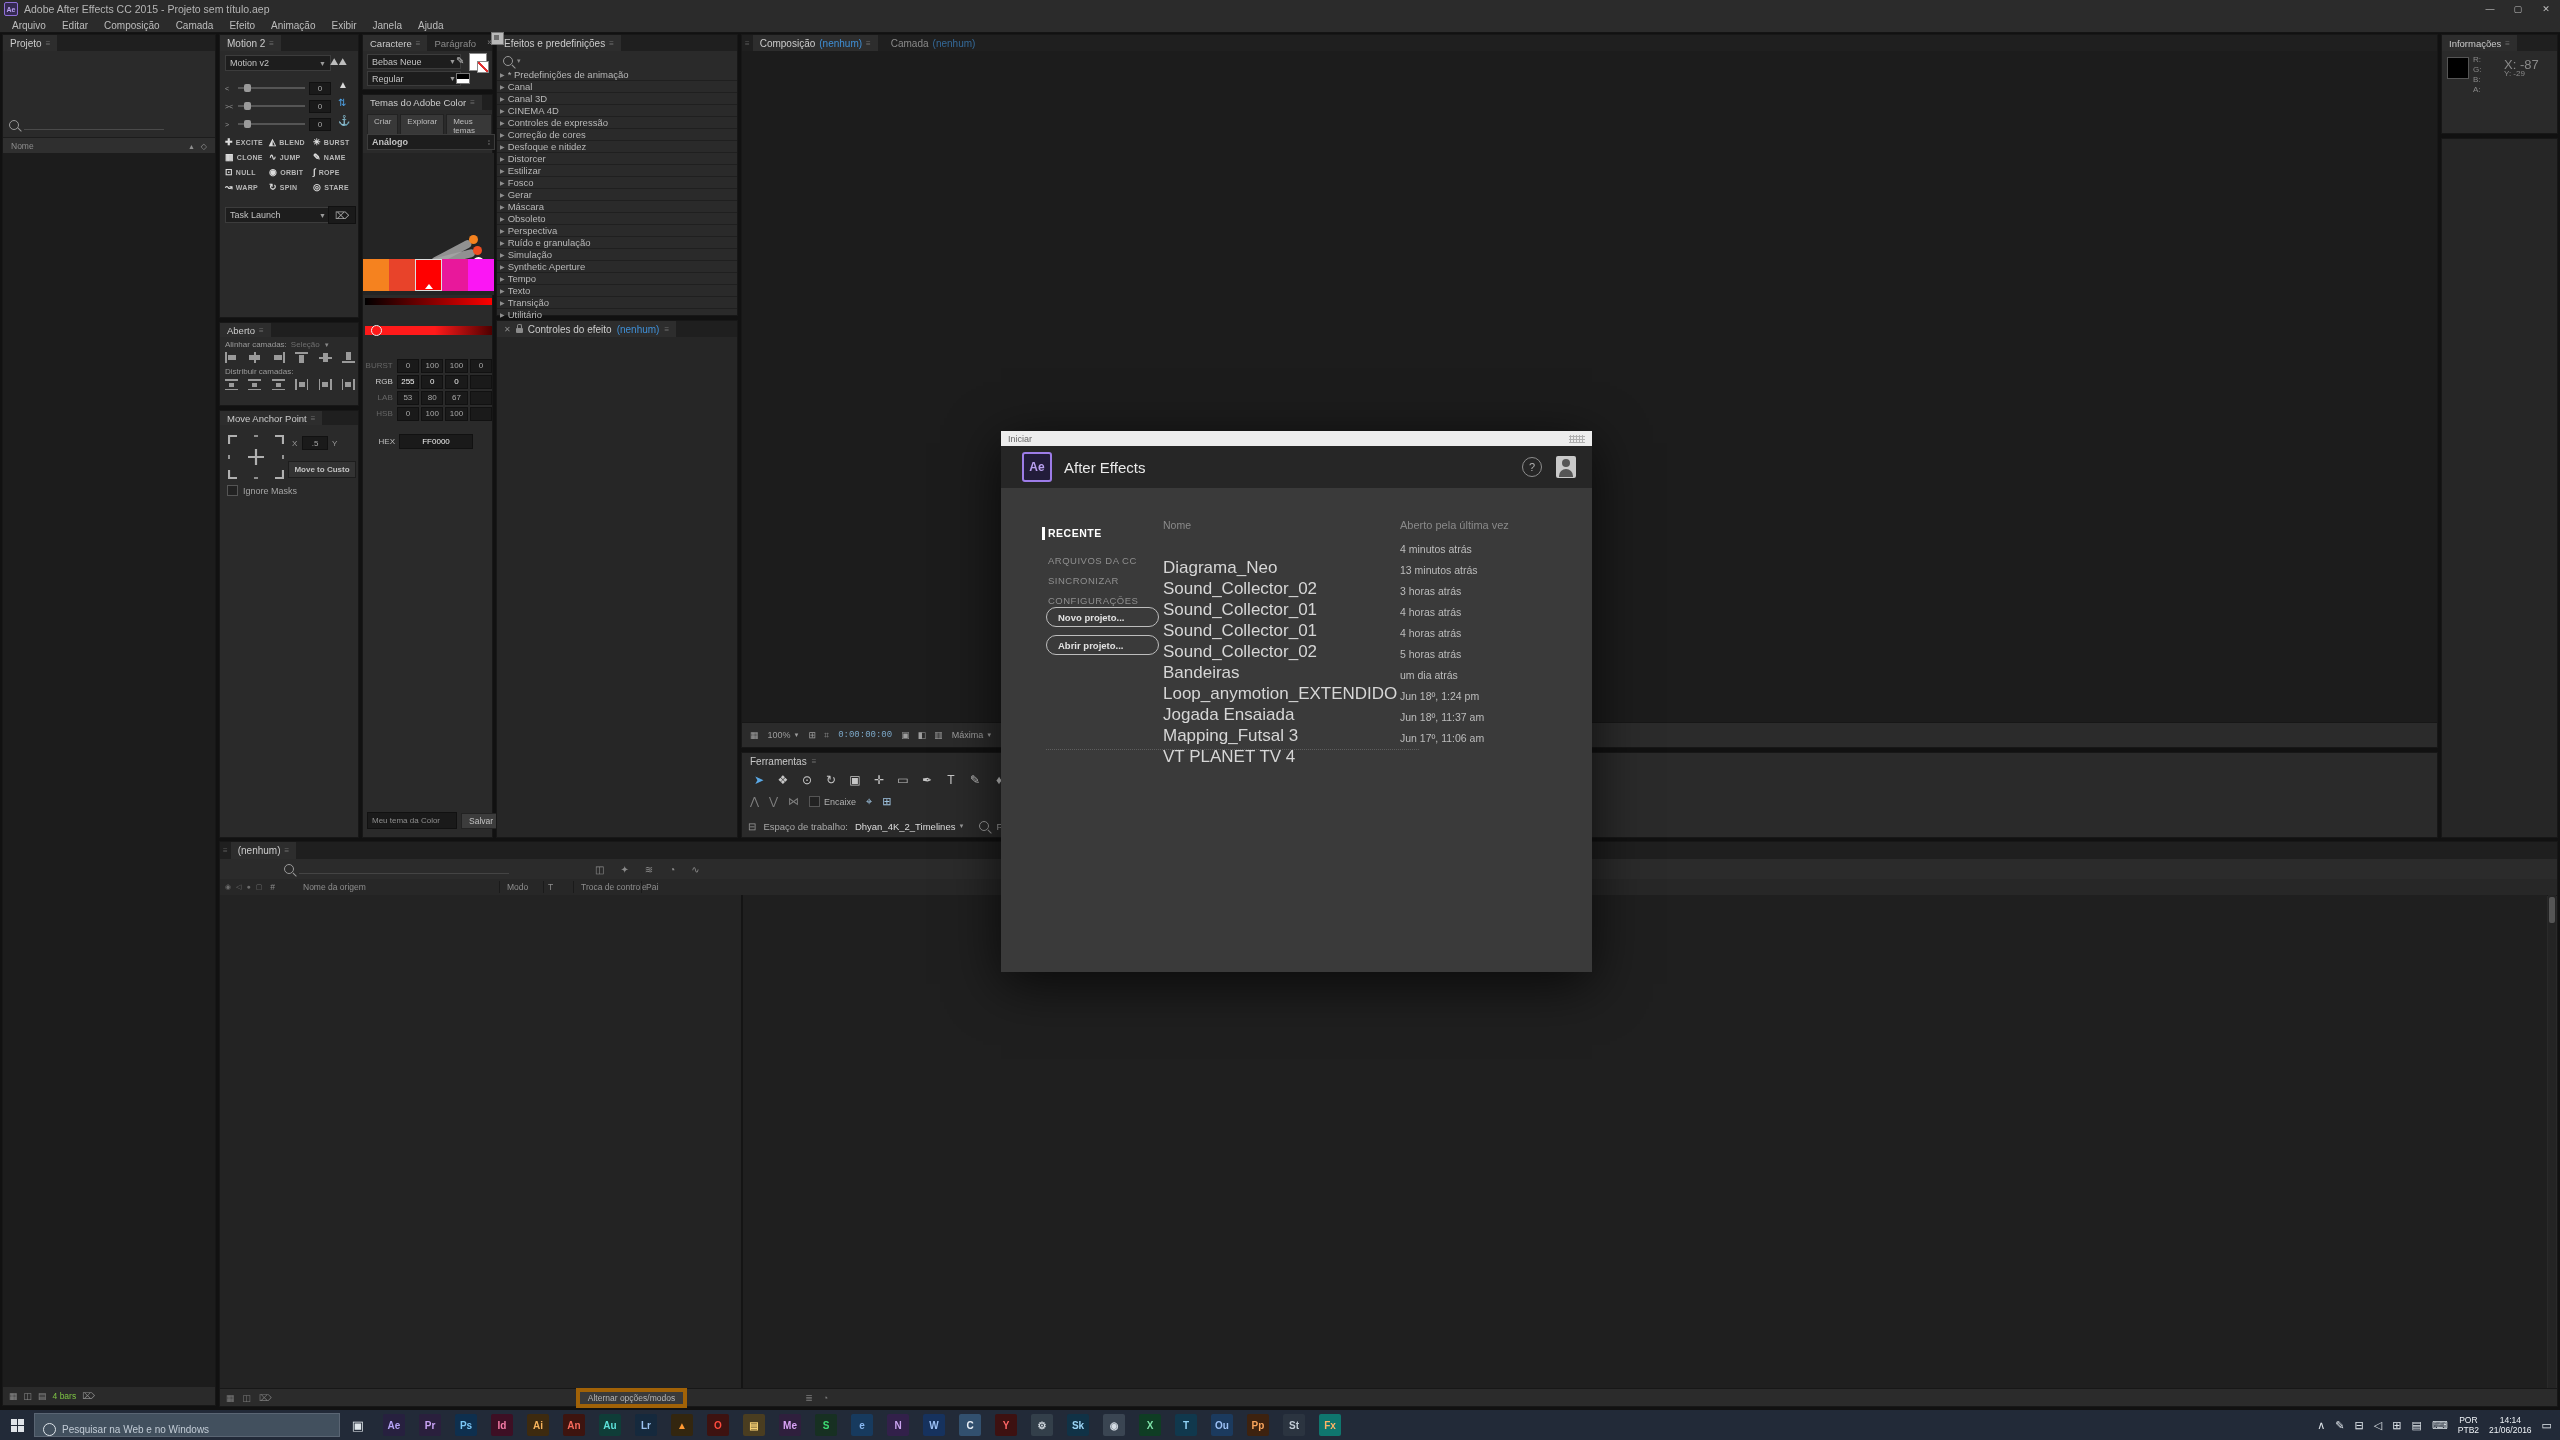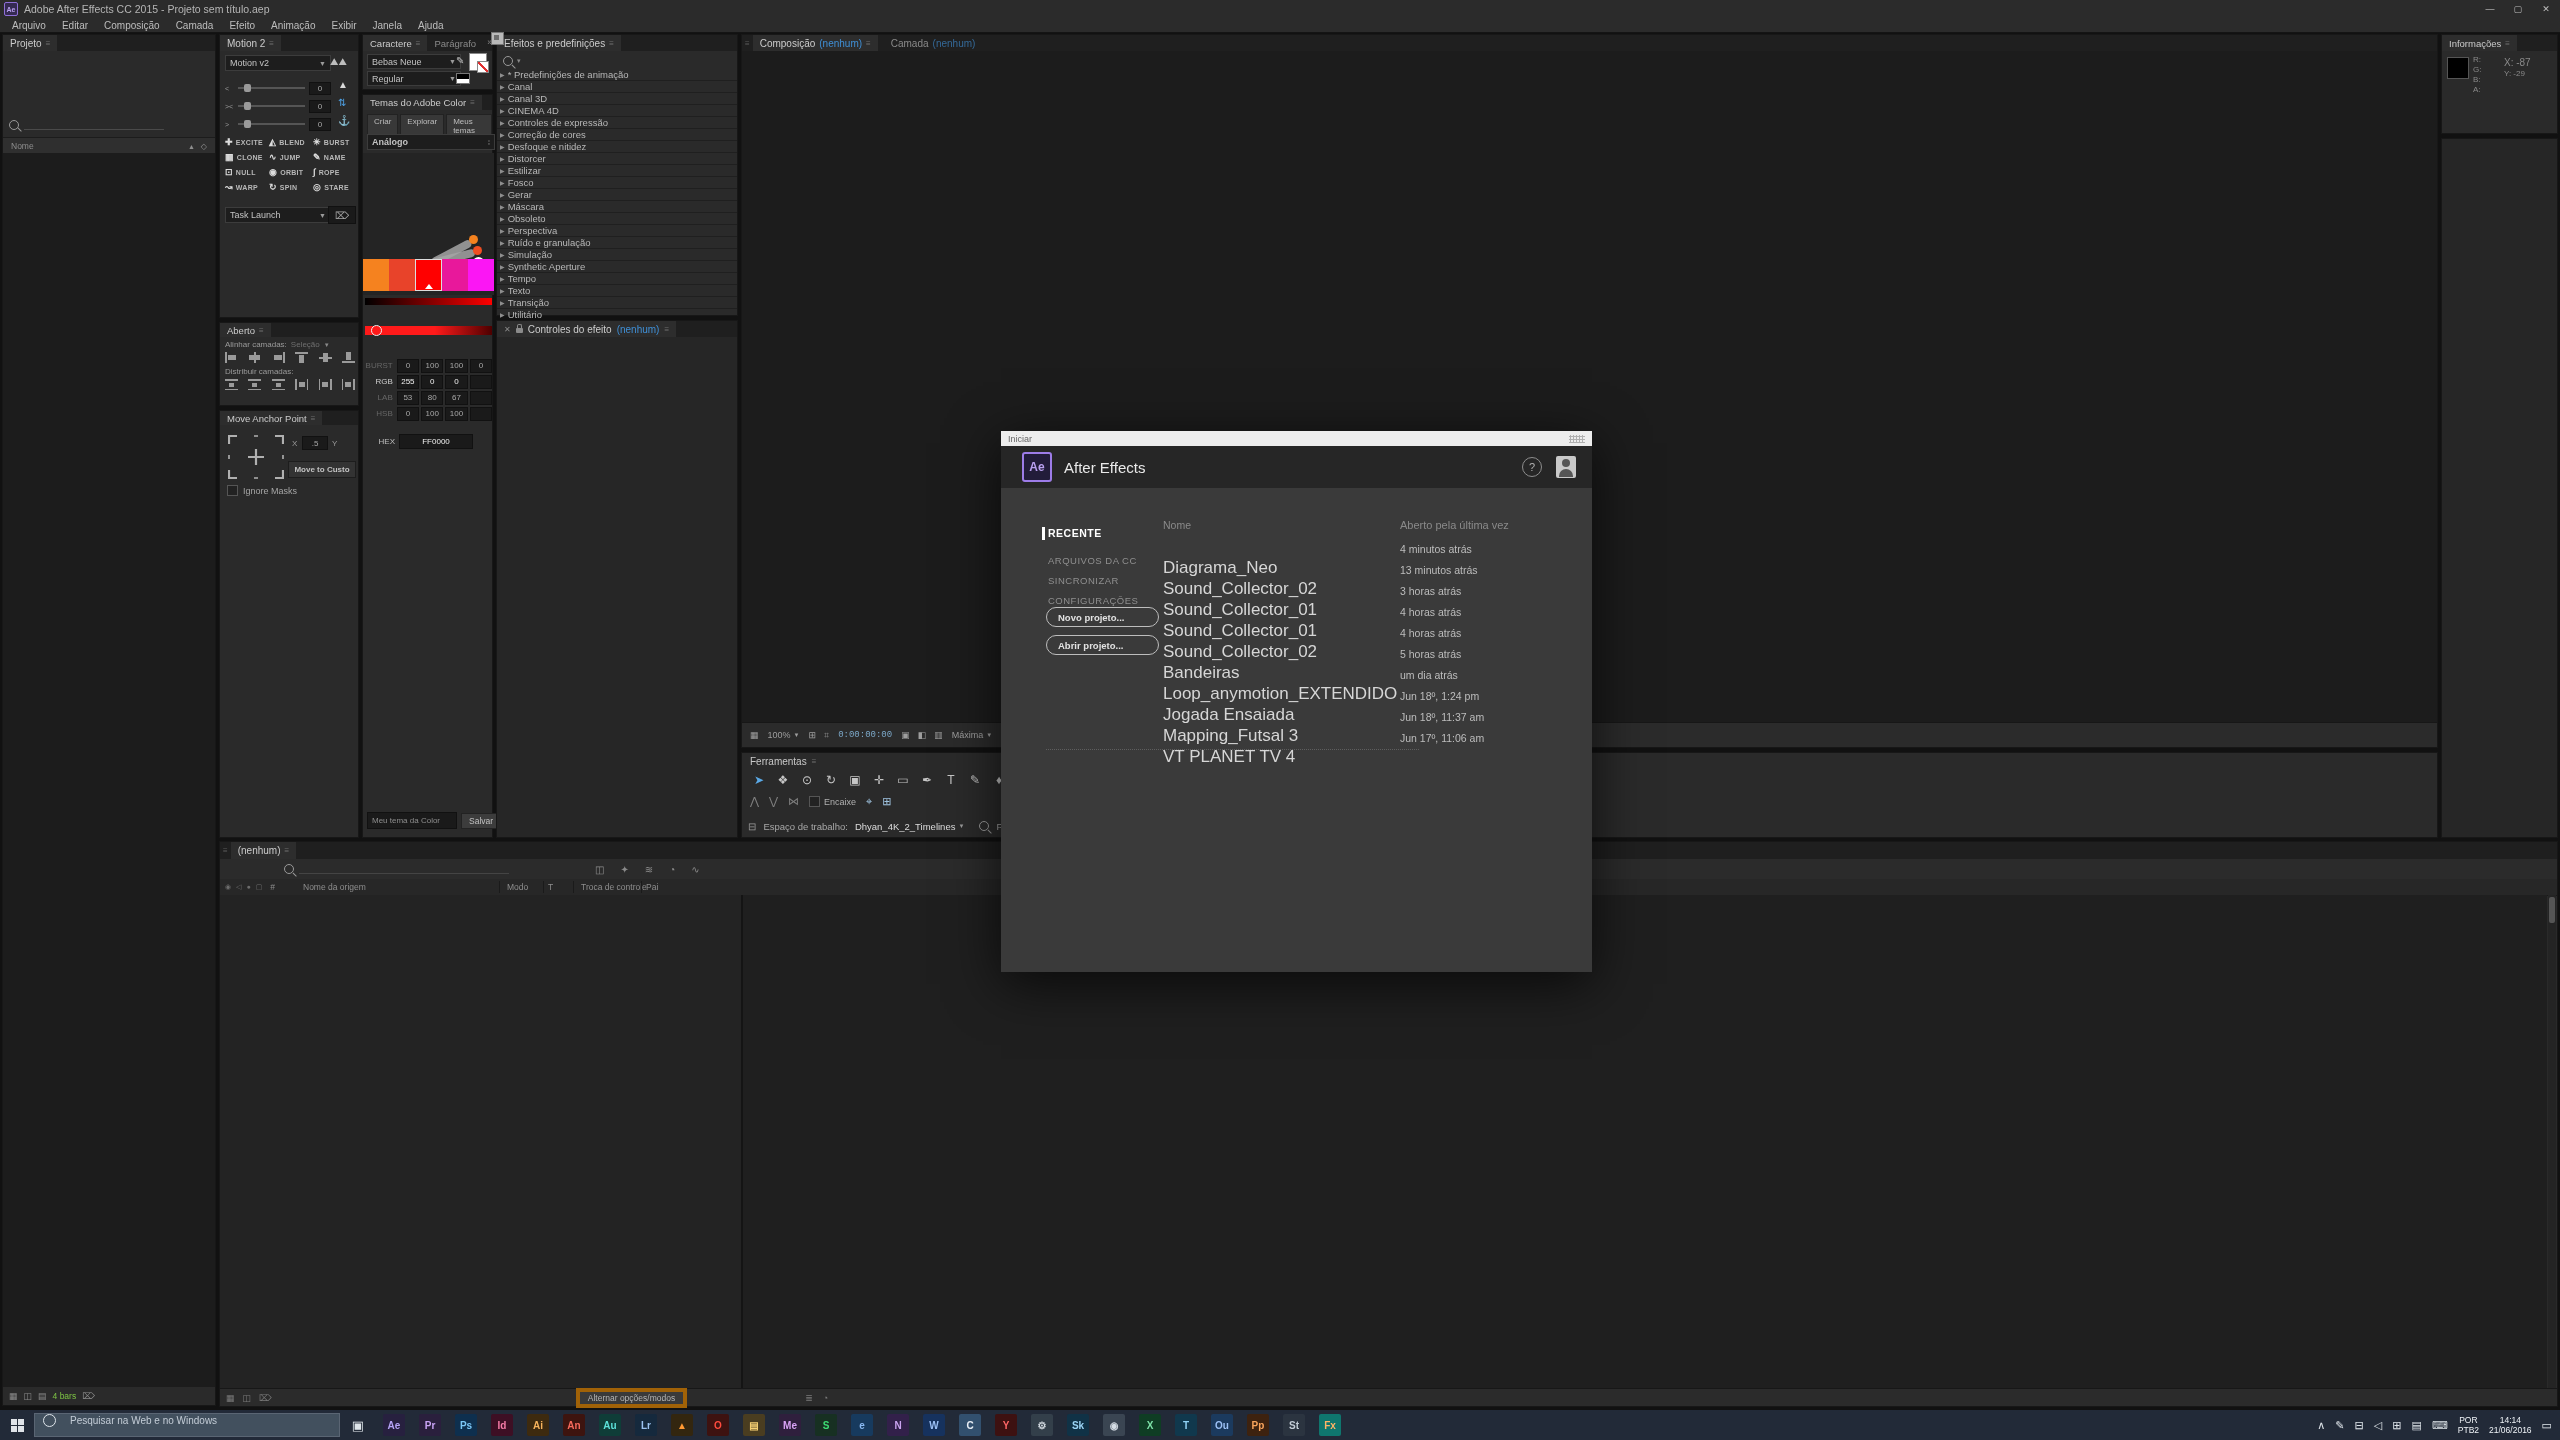--- a/index.html
+++ b/index.html
@@ -104,21 +104,21 @@
   #banner .uln{position:absolute;left:64px;top:56px;width:190px;border-bottom:1px dashed rgba(255,120,120,.65);}
   #banner .go{position:absolute;left:266px;top:32px;width:46px;height:26px;border-radius:13px;background:#1678dd;
       color:#fff;font-size:10px;font-weight:bold;display:flex;align-items:center;justify-content:center;}
   
   .colhead{font-size:8.5px;color:#8e8e8e;}
   
   #taskbar{left:0;top:1410px;width:2560px;height:30px;background:#222a38;display:flex;align-items:center;z-index:60;}
   #tb-start{width:34px;height:30px;display:flex;align-items:center;justify-content:center;}
   #tb-start .win{width:13px;height:13px;display:grid;grid-template-columns:6px 6px;grid-template-rows:6px 6px;gap:1px;}
   #tb-start .win span{background:#dfe3e8;}
-  #tb-search{width:306px;height:24px;background:#42505e;border:1px solid #5a6573;display:flex;align-items:flex-start;gap:12px;padding:0 8px;box-sizing:border-box;}
+  #tb-search{width:306px;height:24px;background:#42505e;border:1px solid #5a6573;display:flex;align-items:flex-end;gap:4px;padding:0 8px;box-sizing:border-box;}
   #tb-search .ring{width:11px;height:11px;border:1.6px solid #dfe5ea;border-radius:50%;}
   #tb-search input{background:transparent;border:none;outline:none;color:#d5dde5;font-size:10px;width:240px;font-family:inherit;}
   #tb-search input::placeholder{color:#c3ccd6;}
   .tb-app{width:36px;height:30px;display:flex;align-items:center;justify-content:center;}
   .tb-app .tile{width:22px;height:22px;border-radius:2px;font-size:10px;font-weight:bold;display:flex;align-items:center;justify-content:center;}
   #tray{margin-left:auto;display:flex;align-items:center;gap:10px;padding-right:8px;}
   #tray .ti{font-size:11px;color:#dfe5ea;}
   .trayblk{font-size:8.5px;line-height:10px;color:#eef2f6;text-align:center;}
 </style>
 </head>
@@ -733,21 +733,21 @@
         </div>
       </div>
     <div class="abs" style="left:5px;top:22px;width:20px;height:20px;background:#000;border:1px solid #555;"></div>
     <div class="abs" style="left:31px;top:20px;">
 
     <div style="font-size:8px;color:#8a8a8a;line-height:10px;">R:</div>
         <div style="font-size:8px;color:#8a8a8a;line-height:10px;">G:</div>
         <div style="font-size:8px;color:#8a8a8a;line-height:10px;">B:</div>
         <div style="font-size:8px;color:#8a8a8a;line-height:10px;">A:</div>
       </div>
-    <div class="abs" style="left:62px;top:22px;font-size:10px;color:#8a8a8a;">X: -87</div>
+    <div class="abs" style="left:62px;top:22px;font-size:13px;color:#8a8a8a;">X: -87</div>
     <div class="abs" style="left:62px;top:34px;font-size:8px;color:#8a8a8a;">Y: -29</div>
   </div>
   <div class="panel" style="left:2441px;top:138px;width:117px;height:700px;background:#262626;"></div>
 
   <div class="panel" style="left:219px;top:841px;width:2339px;height:566px;">
     <div class="ptabs" style="height:17px;">
       <span class="drag">≡</span>
       <div class="ptab">
         <span>(nenhum)</span>
         <span class="pmenu">≡</span>

